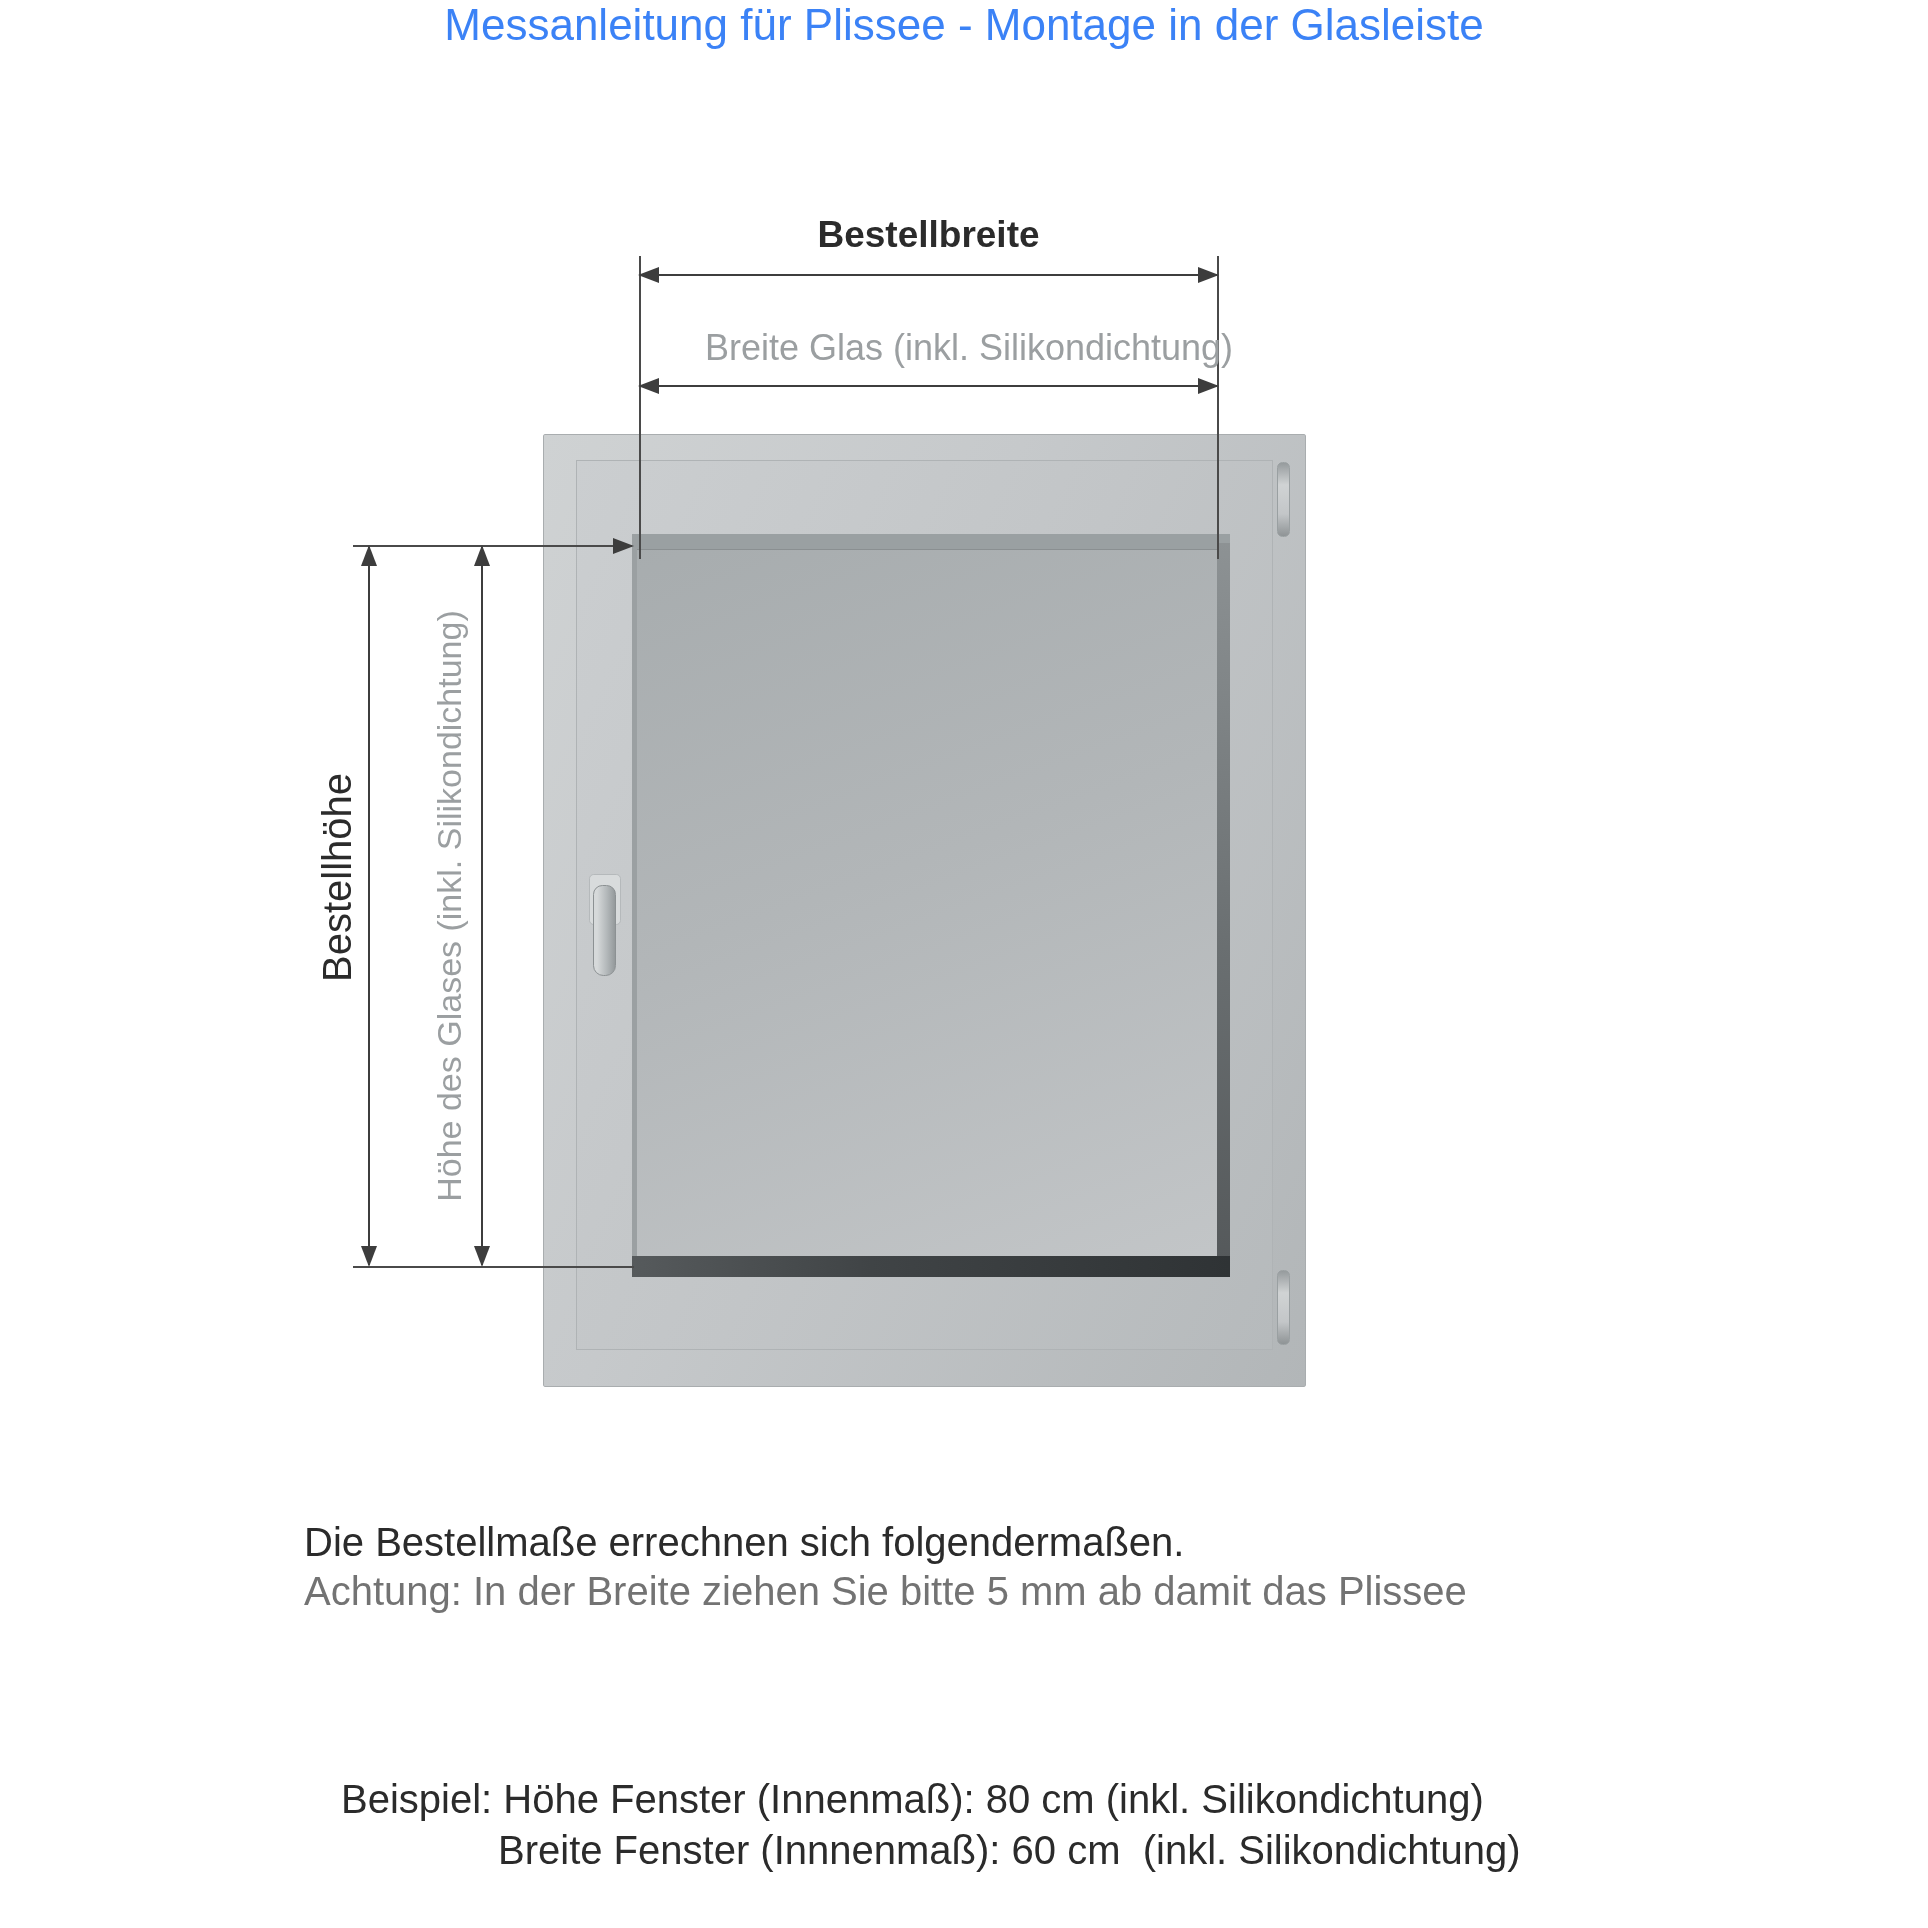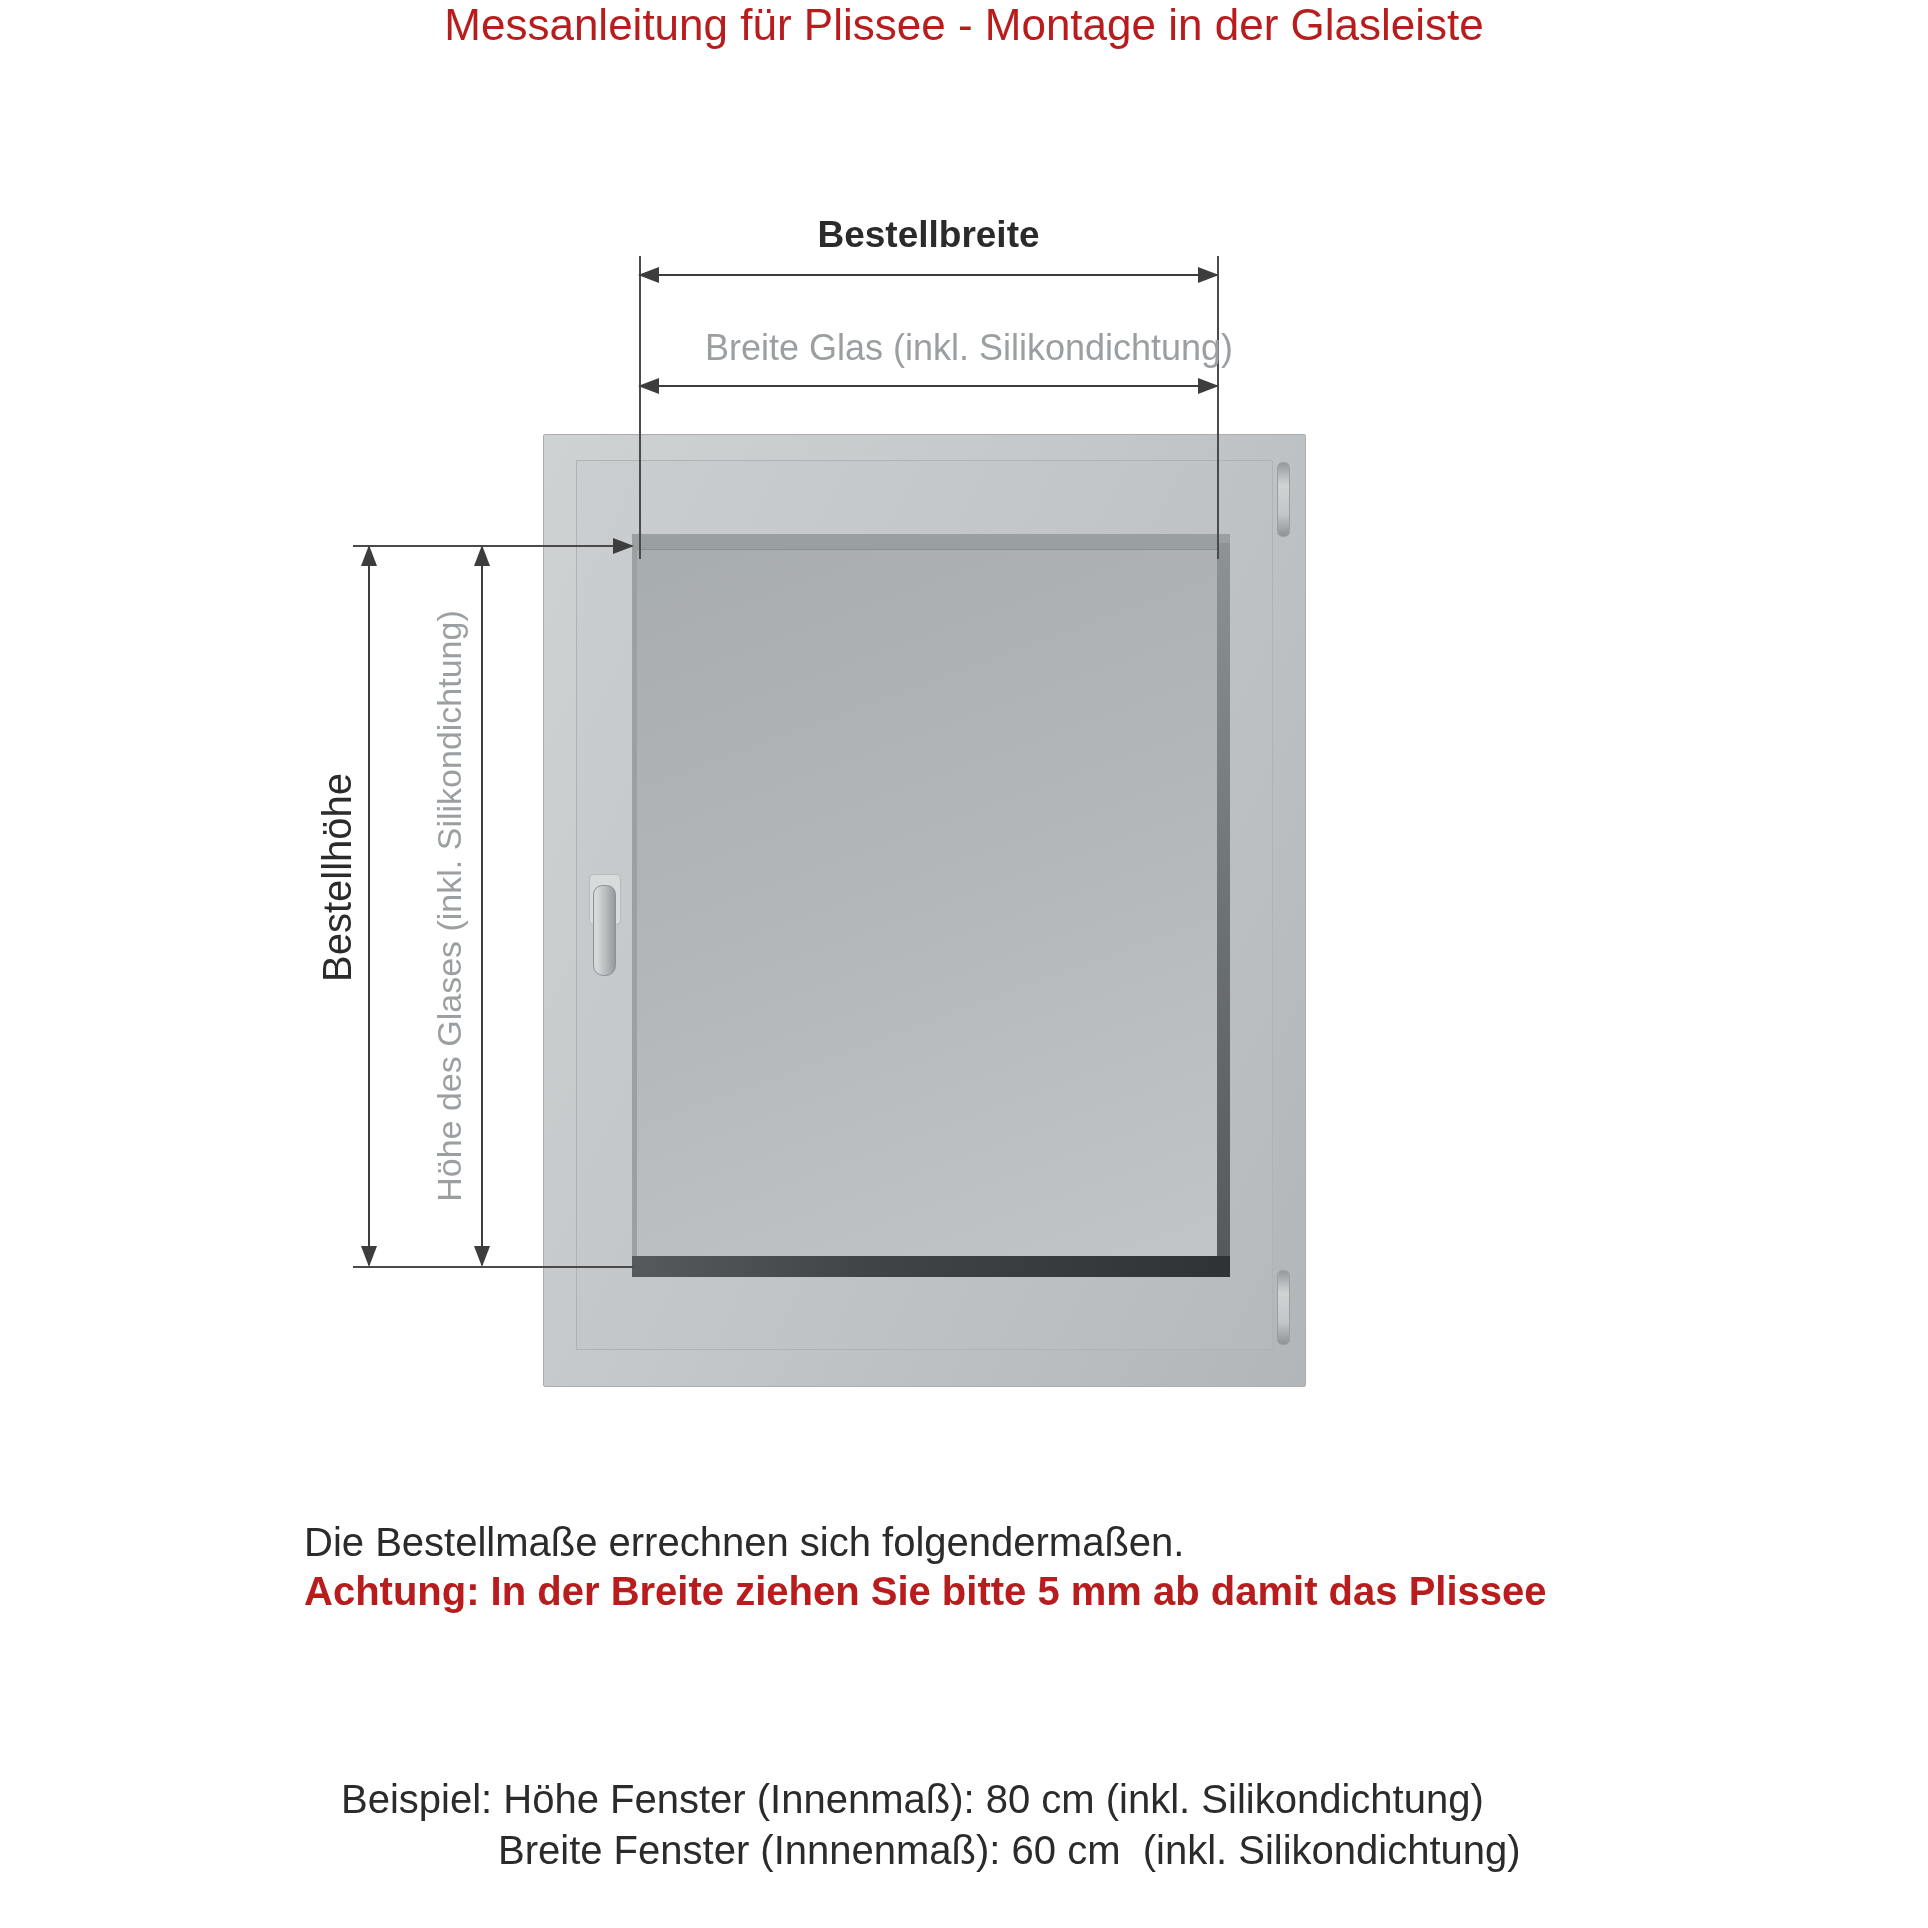--- a/index.html
+++ b/index.html
@@ -1,21 +1,21 @@
 <!DOCTYPE html>
 <html style="font-size:15px"><head>
 <meta charset="utf-8">
 <style>
   html,body{margin:0;padding:0;background:#ffffff;}
   body{font-family:"Liberation Sans","DejaVu Sans",sans-serif;color:#2b2b2b;}
   .canvas{position:relative;width:1928px;height:1928px;background:#ffffff;overflow:hidden;}
 
   
   .page-title{position:absolute;left:0;right:0;top:0;text-align:center;
-    font-size:44px;font-weight:400;color:#b91c1c;letter-spacing:0;}
+    font-size:44px;font-weight:400;color:#3b82f6;letter-spacing:0;}
 
   
   .window{position:absolute;left:543px;top:434px;width:763px;height:953px;
     box-sizing:border-box;border:1.9px solid #a9adaf;border-radius:1.9px;
     background:linear-gradient(115deg,#cfd2d3 0%,#c6c9cb 40%,#b2b6b8 100%);}
   .sash-line{position:absolute;left:32px;top:24.5px;right:32px;bottom:36px;
     border:1.9px solid #afb3b5;background:linear-gradient(115deg,#cbced0 0%,#c2c5c7 50%,#b6babc 100%);}
   .glass{position:absolute;left:88px;top:99px;width:598px;height:743px;
     background:linear-gradient(160deg,#a7acae 0%,#b2b6b8 45%,#c3c6c8 100%);}
   .glass-top-band{position:absolute;left:0;top:0;right:0;height:15px;
@@ -52,21 +52,21 @@
   .lbl-order-width{left:640px;top:214px;width:577px;font-size:37px;font-weight:bold;}
   .lbl-glass-width{left:640px;top:327px;width:658px;font-size:36px;}
   .lbl-order-height{left:149px;top:857px;width:377px;height:41px;font-size:40px;
     transform:rotate(-90deg);line-height:41px;}
   .lbl-glass-height{left:91px;top:887px;width:716px;height:38px;font-size:34px;
     transform:rotate(-90deg);line-height:38px;}
 
   
   .instructions{position:absolute;left:304px;top:1518px;font-size:40px;line-height:49px;}
   .instructions .line{white-space:pre-wrap;}
-  .warning{color:#b91c1c;font-weight:bold;}
+  .warning{color:#737373;}
   .example{position:absolute;left:315px;top:1774px;font-size:40px;line-height:51px;margin-left:26px;}
   .example .line{white-space:pre-wrap;}
   .example .indent{padding-left:157px;}
 </style>
 </head>
 <body>
 
 <div class="canvas">
 
   <div class="page-title">Messanleitung für Plissee - Montage in der Glasleiste</div>

